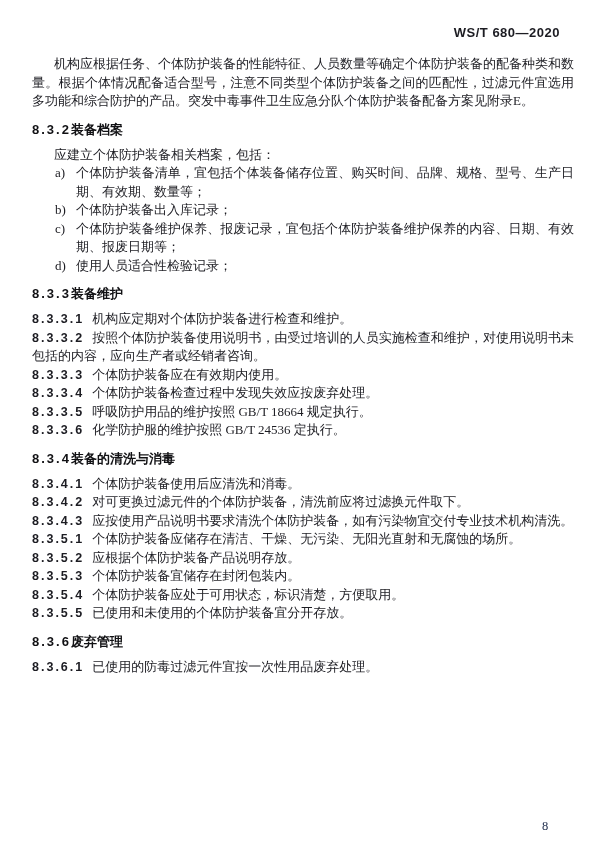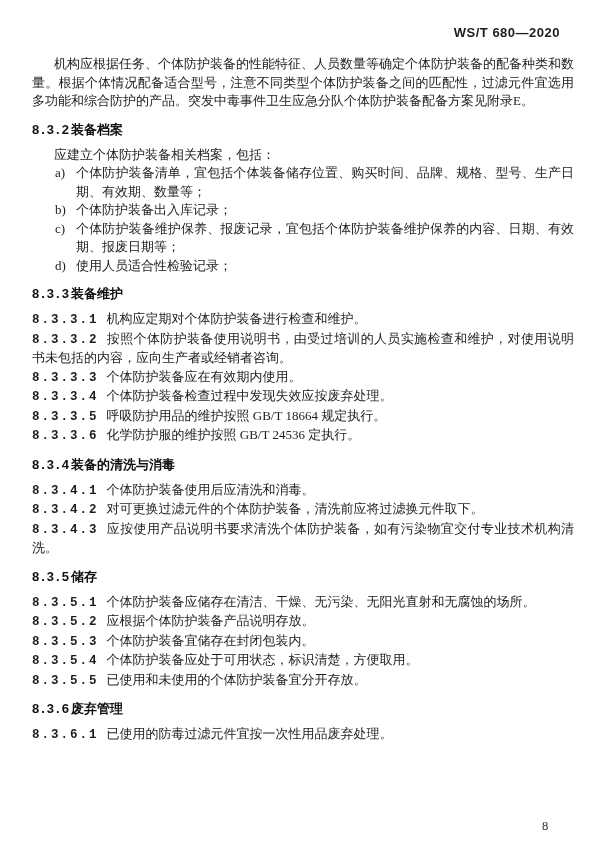--- a/index.html
+++ b/index.html
@@ -70,21 +70,21 @@
     text-indent: 0;
   }
   .clause {
     margin: 0;
     line-height: 18.5px;
     text-align: justify;
   }
   .cl-num {
     letter-spacing: 2px;
     margin-right: 8px;
-    font-family: Liberation Mono, monospace;
+    font-family: Liberation Sans, sans-serif;
     font-weight: bold;
     font-size: 12.5px;
   }
   .page-number {
     position: absolute;
     left: 542px;
     top: 819px;
     font-size: 12.5px;
     color: #1c2a4a;
   }
@@ -145,23 +145,20 @@
   <p class="clause">
     <span class="cl-num">8.3.4.1</span><span>个体防护装备使用后应清洗和消毒。</span>
   </p>
   <p class="clause">
     <span class="cl-num">8.3.4.2</span><span>对可更换过滤元件的个体防护装备，清洗前应将过滤换元件取下。</span>
   </p>
   <p class="clause">
     <span class="cl-num">8.3.4.3</span><span>应按使用产品说明书要求清洗个体防护装备，如有污染物宜交付专业技术机构清洗。</span>
   </p>
 
-  <h3 class="sec-head">
-    <span class="sec-num">8.3.5</span><span>储存</span>
-  </h3>
   <p class="clause">
     <span class="cl-num">8.3.5.1</span><span>个体防护装备应储存在清洁、干燥、无污染、无阳光直射和无腐蚀的场所。</span>
   </p>
   <p class="clause">
     <span class="cl-num">8.3.5.2</span><span>应根据个体防护装备产品说明存放。</span>
   </p>
   <p class="clause">
     <span class="cl-num">8.3.5.3</span><span>个体防护装备宜储存在封闭包装内。</span>
   </p>
   <p class="clause">

